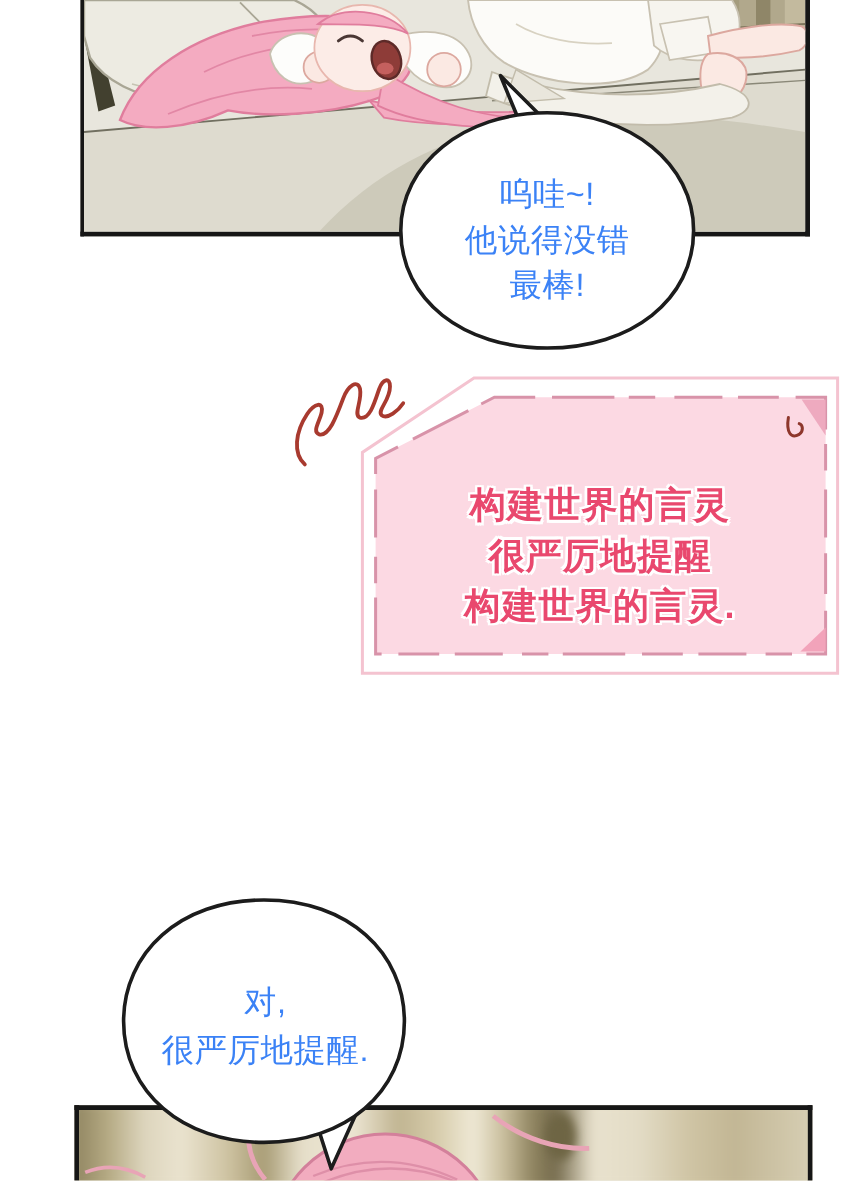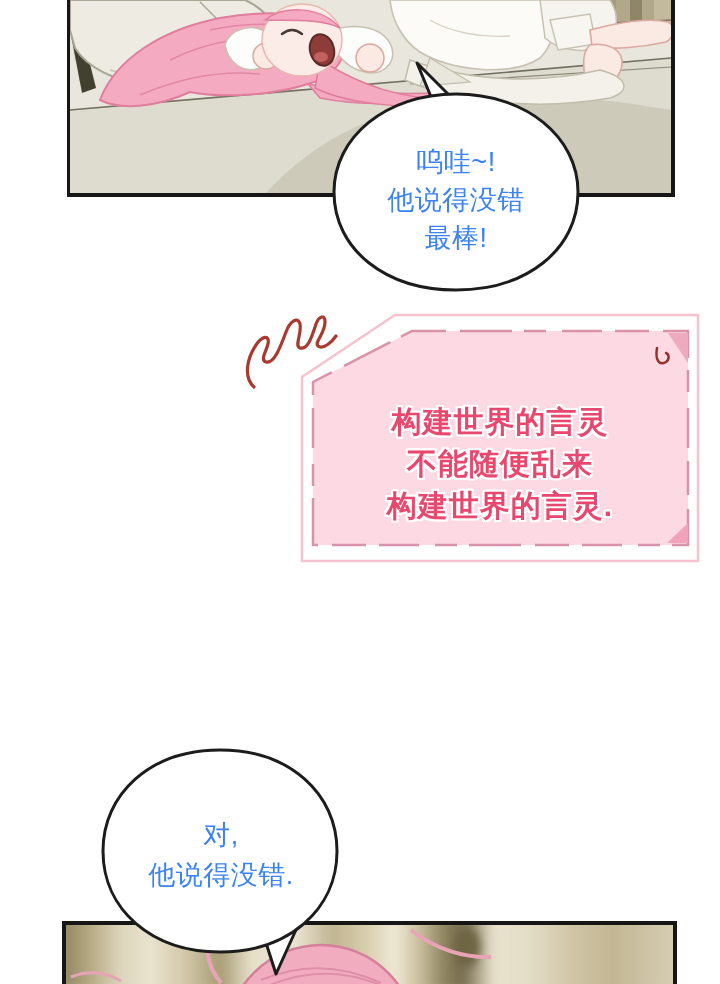--- a/index.html
+++ b/index.html
@@ -131,36 +131,36 @@
 
     <polygon points="428,43 448,43 448,73" fill="#eeaabf"></polygon>
     <polygon points="427,253 448,253 448,233" fill="#f2a3ba"></polygon>
 
     <path d="M417,58 C415,70 419,76 426,72 C430,69 429,64 426,63" fill="none" stroke="#8e372c" stroke-width="2.5" stroke-linecap="round"></path>
 
     <path d="M14,97 C4,88 6,70 16,55 C22,46 30,44 28,54 C26,62 20,70 26,72 C34,74 40,58 46,42 C50,31 58,26 60,34 C62,44 54,56 60,58 C68,60 72,46 76,34 C79,26 85,24 85,32 C85,44 74,52 78,56 C83,60 92,52 96,46" fill="#ffffff" stroke="#a83a2f" stroke-width="3.2" stroke-linecap="round" stroke-linejoin="round"></path>
   </svg>
   <div class="note-text">
     <span>构建世界的言灵</span>
-    <span>不能随便乱来</span>
+    <span>很严厉地提醒</span>
     <span>构建世界的言灵.</span>
   </div>
 
   <svg class="bubble-svg" style="left:328px;top:52px;" width="256" height="245" viewBox="0 0 256 245">
     <path d="M89,11 L106,52 L126,48 Z" fill="#ffffff" stroke="#1c1c1c" stroke-width="3" stroke-linejoin="round"></path>
     <path d="M128,42 C198,42 250,85 250,140 C250,198 198,238 128,238 C58,238 6,198 6,140 C6,85 58,42 128,42 Z" fill="#ffffff" stroke="#1c1c1c" stroke-width="3"></path>
   </svg>
   <div class="bubble-text" style="left:338px;top:143px;width:236px;">
     <span>呜哇~!</span>
     <span>他说得没错</span>
     <span>最棒!</span>
   </div>
 
   <svg class="bubble-svg" style="left:96px;top:744px;" width="250" height="240" viewBox="0 0 250 240">
     <path d="M162,174 L180,230 L208,168 Z" fill="#ffffff" stroke="#1c1c1c" stroke-width="3" stroke-linejoin="round"></path>
     <path d="M124,6 C194,6 241,50 241,107 C241,166 192,208 124,208 C56,208 7,166 7,107 C7,50 54,6 124,6 Z" fill="#ffffff" stroke="#1c1c1c" stroke-width="3"></path>
   </svg>
   <div class="bubble-text" style="left:106px;top:815px;width:230px;line-height:40px;">
     <span>对,</span>
-    <span>他说得没错.</span>
+    <span>很严厉地提醒.</span>
   </div>
 
 </div>
 
 </body></html>

